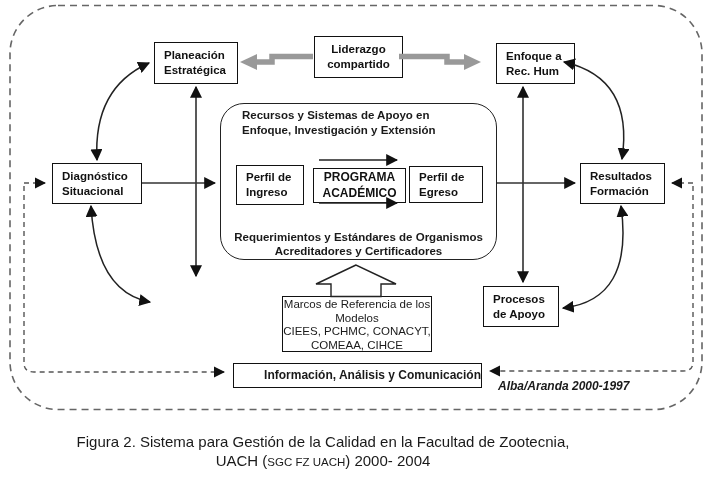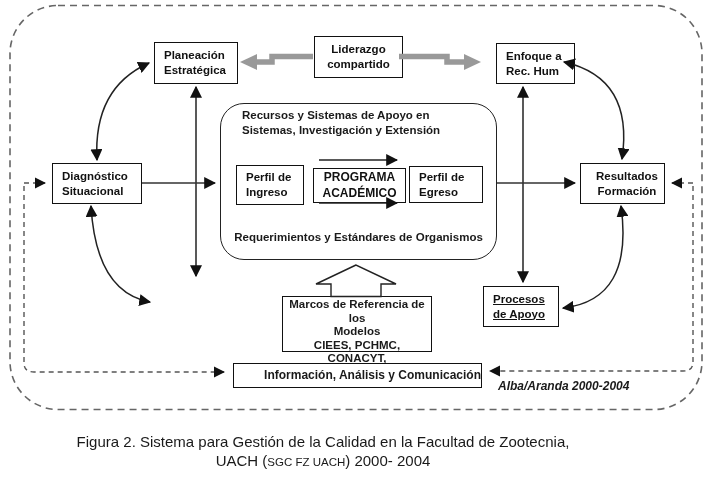--- a/index.html
+++ b/index.html
@@ -9,70 +9,71 @@
        font-weight:bold;font-size:11.5px;line-height:1.28;color:#111;z-index:2;box-sizing:border-box;}
   .box.pl{padding-left:9px;}
   .box.ctr{justify-content:center;text-align:center;}
   .central{position:absolute;left:220px;top:103px;width:277px;height:157px;border:1.5px solid #222;
            border-radius:24px;background:#fff;z-index:1;box-sizing:border-box;}
   .central-header{position:absolute;left:242px;top:108px;width:222px;font-weight:bold;font-size:11.5px;
                   line-height:15px;z-index:2;}
   .central-footer{position:absolute;left:222px;top:221px;width:273px;text-align:center;font-weight:bold;
                   font-size:11.5px;line-height:14px;z-index:2;margin-top:9px;}
   .marcos{position:absolute;left:282px;top:296px;width:150px;height:56px;border:1.5px solid #111;
-          background:#fff;text-align:center;font-weight:bold;font-size:11.5px;line-height:13.5px;
+          background:#fff;text-align:center;font-weight:normal;font-size:11.5px;line-height:13.5px;
           z-index:2;box-sizing:border-box;padding-top:1px;}
   .infobar{position:absolute;left:233px;top:363px;width:249px;height:25px;border:1.5px solid #111;
            background:#fff;text-align:right;font-weight:bold;font-size:12px;line-height:22px;
            z-index:2;box-sizing:border-box;}
   .credit{position:absolute;left:498px;top:379px;width:180px;font-weight:bold;font-style:italic;
           font-size:12px;z-index:2;}
   .caption{position:absolute;left:0;top:433px;width:646px;text-align:center;font-size:15px;
            line-height:18.5px;z-index:2;}
   .caption .sc{font-size:11.5px;}
   svg.layer{position:absolute;left:0;top:0;z-index:3;pointer-events:none;}
 </style>
 </head>
 <body>
 
 <div id="screen">
 
   <div class="central"></div>
 
   <div class="central-header">
     <div>Recursos y Sistemas de Apoyo en</div>
-    <div>Sistemas, Investigación y Extensión</div>
+    <div>Enfoque, Investigación y Extensión</div>
   </div>
 
   <div class="central-footer">
     <div>Requerimientos y Estándares de Organismos</div>
+    <div>Acreditadores y Certificadores</div>
   </div>
 
   <div class="box pl" style="left:154px;top:42px;width:84px;height:42px;">
     <span>Planeación Estratégica</span>
   </div>
 
   <div class="box ctr" style="left:314px;top:36px;width:89px;height:42px;">
     <span>Liderazgo compartido</span>
   </div>
 
   <div class="box pl" style="left:496px;top:43px;width:79px;height:41px;">
     <span>Enfoque a Rec. Hum</span>
   </div>
 
   <div class="box pl" style="left:52px;top:163px;width:90px;height:41px;">
     <span>Diagnóstico Situacional</span>
   </div>
 
-  <div class="box pl" style="left:580px;top:163px;width:85px;height:41px;text-align:center;">
+  <div class="box pl" style="left:580px;top:163px;width:85px;height:41px;">
     <span>Resultados Formación</span>
   </div>
 
 
-  <div class="box pl" style="left:483px;top:286px;width:76px;height:41px;text-decoration:underline;">
+  <div class="box pl" style="left:483px;top:286px;width:76px;height:41px;">
     <span>Procesos de Apoyo</span>
   </div>
 
   <div class="box pl" style="left:236px;top:165px;width:68px;height:40px;">
     <span>Perfil de Ingreso</span>
   </div>
 
   <div class="box ctr" style="left:313px;top:168px;width:93px;height:35px;font-size:12px;">
     <span>PROGRAMA ACADÉMICO</span>
   </div>
@@ -85,21 +86,21 @@
     <div>Marcos de Referencia de los</div>
     <div>Modelos</div>
     <div>CIEES, PCHMC, CONACYT,</div>
     <div>COMEAA, CIHCE</div>
   </div>
 
   <div class="infobar">
     <span>Información, Análisis y Comunicación</span>
   </div>
 
-  <div class="credit">Alba/Aranda 2000-2004</div>
+  <div class="credit">Alba/Aranda 2000-1997</div>
 
   <div class="caption">
     <div>Figura  2. Sistema para Gestión de la Calidad en la Facultad de Zootecnia,</div>
     <div><span>UACH (</span><span class="sc">SGC FZ UACH</span><span>) 2000- 2004</span></div>
   </div>
 
   <svg class="layer" width="710" height="479" viewBox="0 0 710 479">
     <defs>
       <marker id="arr" viewBox="0 0 10 10" refX="9" refY="5" markerWidth="8" markerHeight="8" orient="auto-start-reverse">
         <path d="M0,0 L10,5 L0,10 Z" fill="#111"></path>

